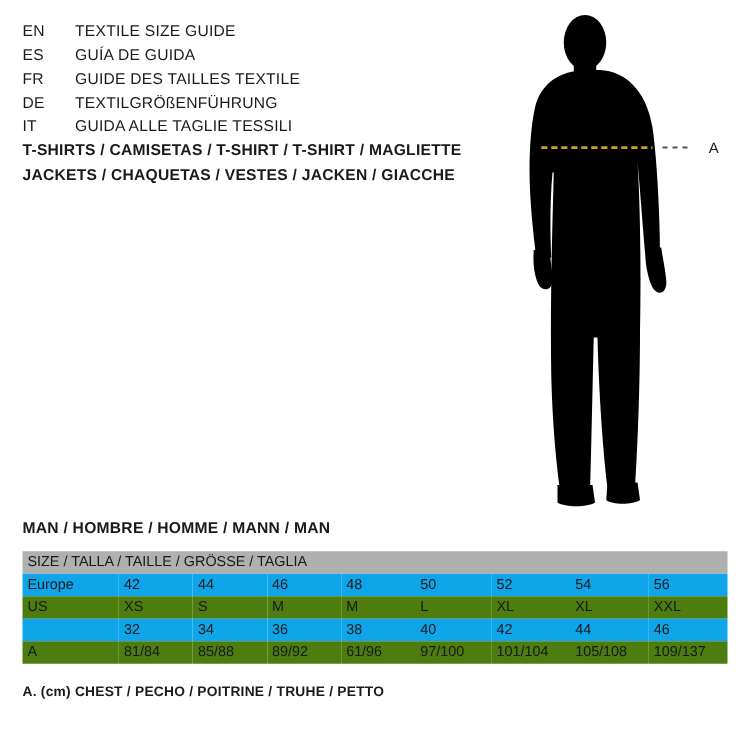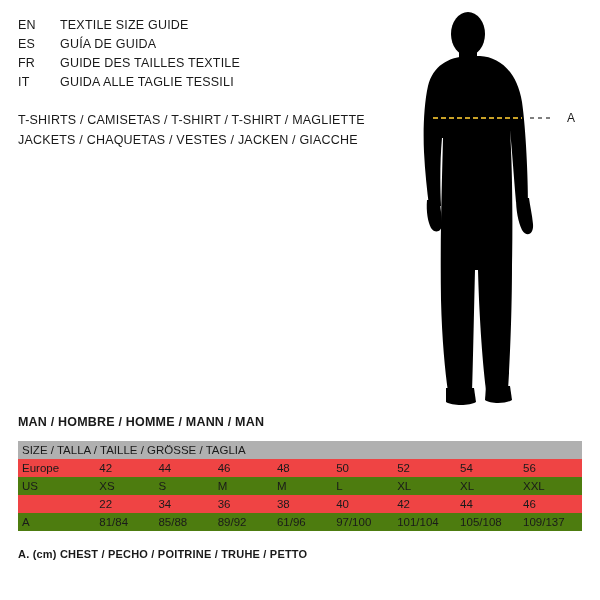--- a/index.html
+++ b/index.html
@@ -47,21 +47,21 @@
 
   
   .category-block {
     position: absolute;
     left: 18px;
     top: 110px;
     width: 400px;
   }
   .category-line {
     font-size: 12.5px;
-    font-weight: normal;
+    font-weight: bold;
     line-height: 20px;
     letter-spacing: 0.2px;
     white-space: nowrap;
   }
 
   
   .figure-wrap {
     position: absolute;
     left: 400px;
     top: 10px;
@@ -102,21 +102,21 @@
     padding: 0 0 0 4px;
     vertical-align: middle;
     white-space: nowrap;
   }
   tr.row-head td {
     background: #b0b0b0;
     color: #1a1a1a;
     font-weight: normal;
   }
   tr.row-light td {
-    background: #ef4444;
+    background: #0ea5e9;
   }
   tr.row-dark td {
     background: #4d7c0f;
   }
   .col-label { width: 88px; }
   .col-v { width: 66px; }
 
   .footnote {
     position: absolute;
     left: 18px;
@@ -137,20 +137,24 @@
       <span class="lang-code">EN</span>
       <span class="lang-text">TEXTILE SIZE GUIDE</span>
     </div>
     <div class="lang-row">
       <span class="lang-code">ES</span>
       <span class="lang-text">GUÍA DE GUIDA</span>
     </div>
     <div class="lang-row">
       <span class="lang-code">FR</span>
       <span class="lang-text">GUIDE DES TAILLES TEXTILE</span>
+    </div>
+    <div class="lang-row">
+      <span class="lang-code">DE</span>
+      <span class="lang-text">TEXTILGRÖßENFÜHRUNG</span>
     </div>
     <div class="lang-row">
       <span class="lang-code">IT</span>
       <span class="lang-text">GUIDA ALLE TAGLIE TESSILI</span>
     </div>
   </div>
 
   <div class="category-block">
     <div class="category-line">T-SHIRTS / CAMISETAS / T-SHIRT / T-SHIRT / MAGLIETTE</div>
     <div class="category-line">JACKETS / CHAQUETAS / VESTES / JACKEN / GIACCHE</div>
@@ -224,21 +228,21 @@
         <td class="col-v">S</td>
         <td class="col-v">M</td>
         <td class="col-v">M</td>
         <td class="col-v">L</td>
         <td class="col-v">XL</td>
         <td class="col-v">XL</td>
         <td class="col-v">XXL</td>
       </tr>
       <tr class="row-light">
         <td class="col-label"></td>
-        <td class="col-v">22</td>
+        <td class="col-v">32</td>
         <td class="col-v">34</td>
         <td class="col-v">36</td>
         <td class="col-v">38</td>
         <td class="col-v">40</td>
         <td class="col-v">42</td>
         <td class="col-v">44</td>
         <td class="col-v">46</td>
       </tr>
       <tr class="row-dark">
         <td class="col-label">A</td>

